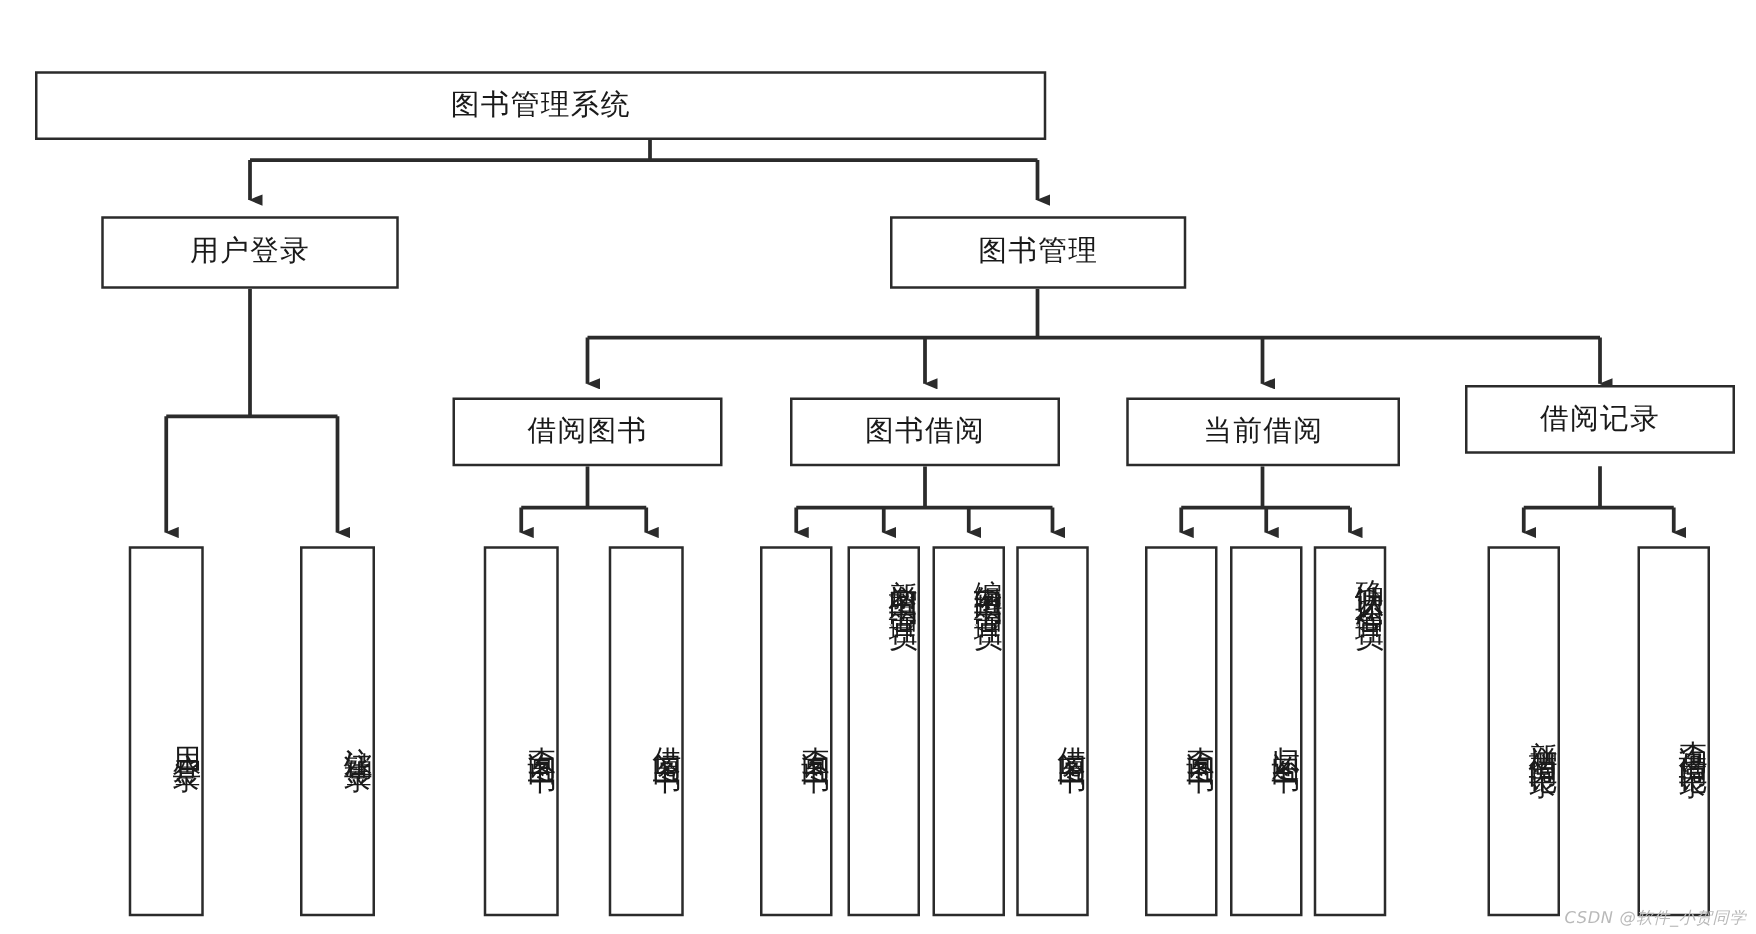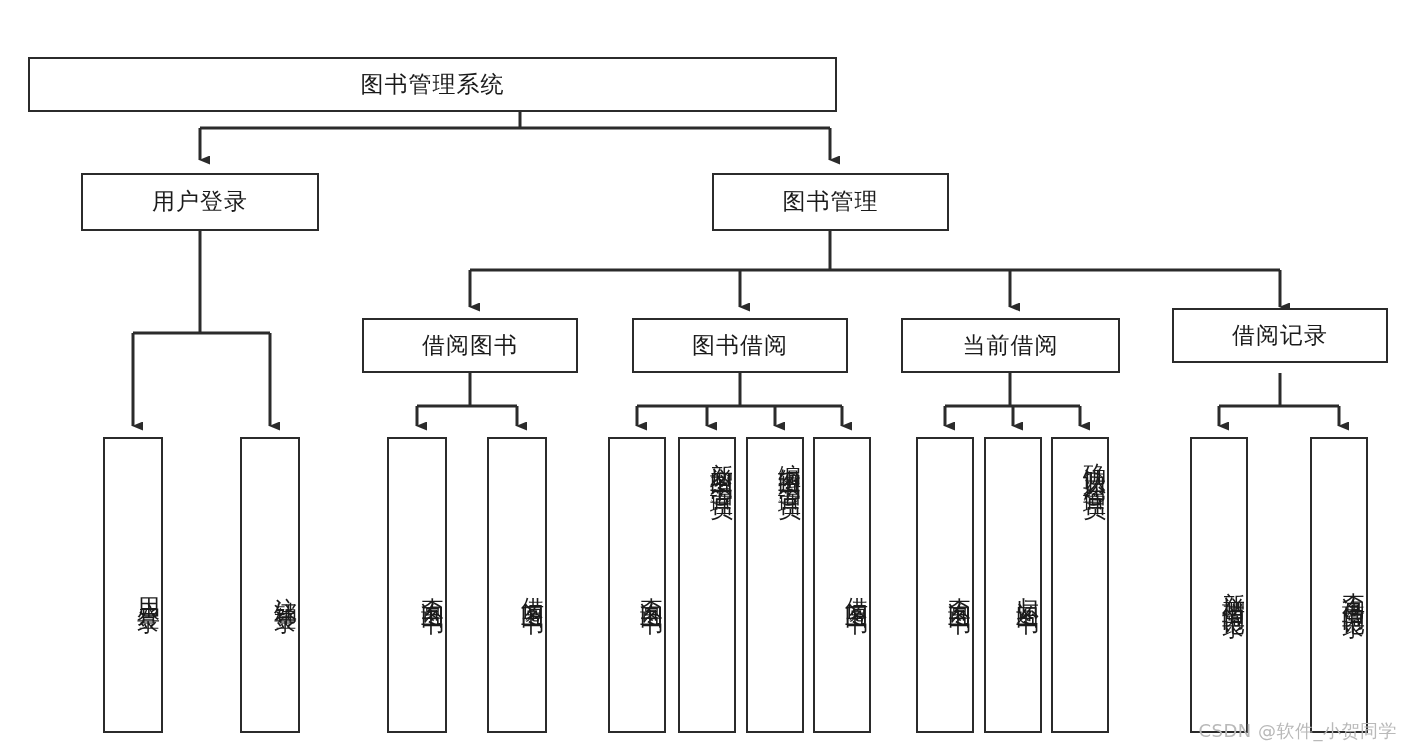--- a/index.html
+++ b/index.html
@@ -49,24 +49,25 @@
     padding-top: 8px;
   }
   .node.vert.topalign {
     justify-content: flex-start;
     padding-top: 6px;
   }
   .watermark {
     position: absolute;
     right: 8px;
     bottom: 4px;
-    font-size: 18px;
+    font-size: 13px;
     color: #b9b9b9;
     letter-spacing: 0.5px;
     white-space: nowrap;
+    font-style: italic;
   }
 </style>
 </head>
 <body>
 
 <div id="canvas">
 
   <svg id="edges" viewBox="0 0 1405 747" xmlns="http://www.w3.org/2000/svg">
     <defs>
       <marker id="arrow" markerWidth="9" markerHeight="11" refX="4.5" refY="10" orient="auto" markerUnits="userSpaceOnUse">

